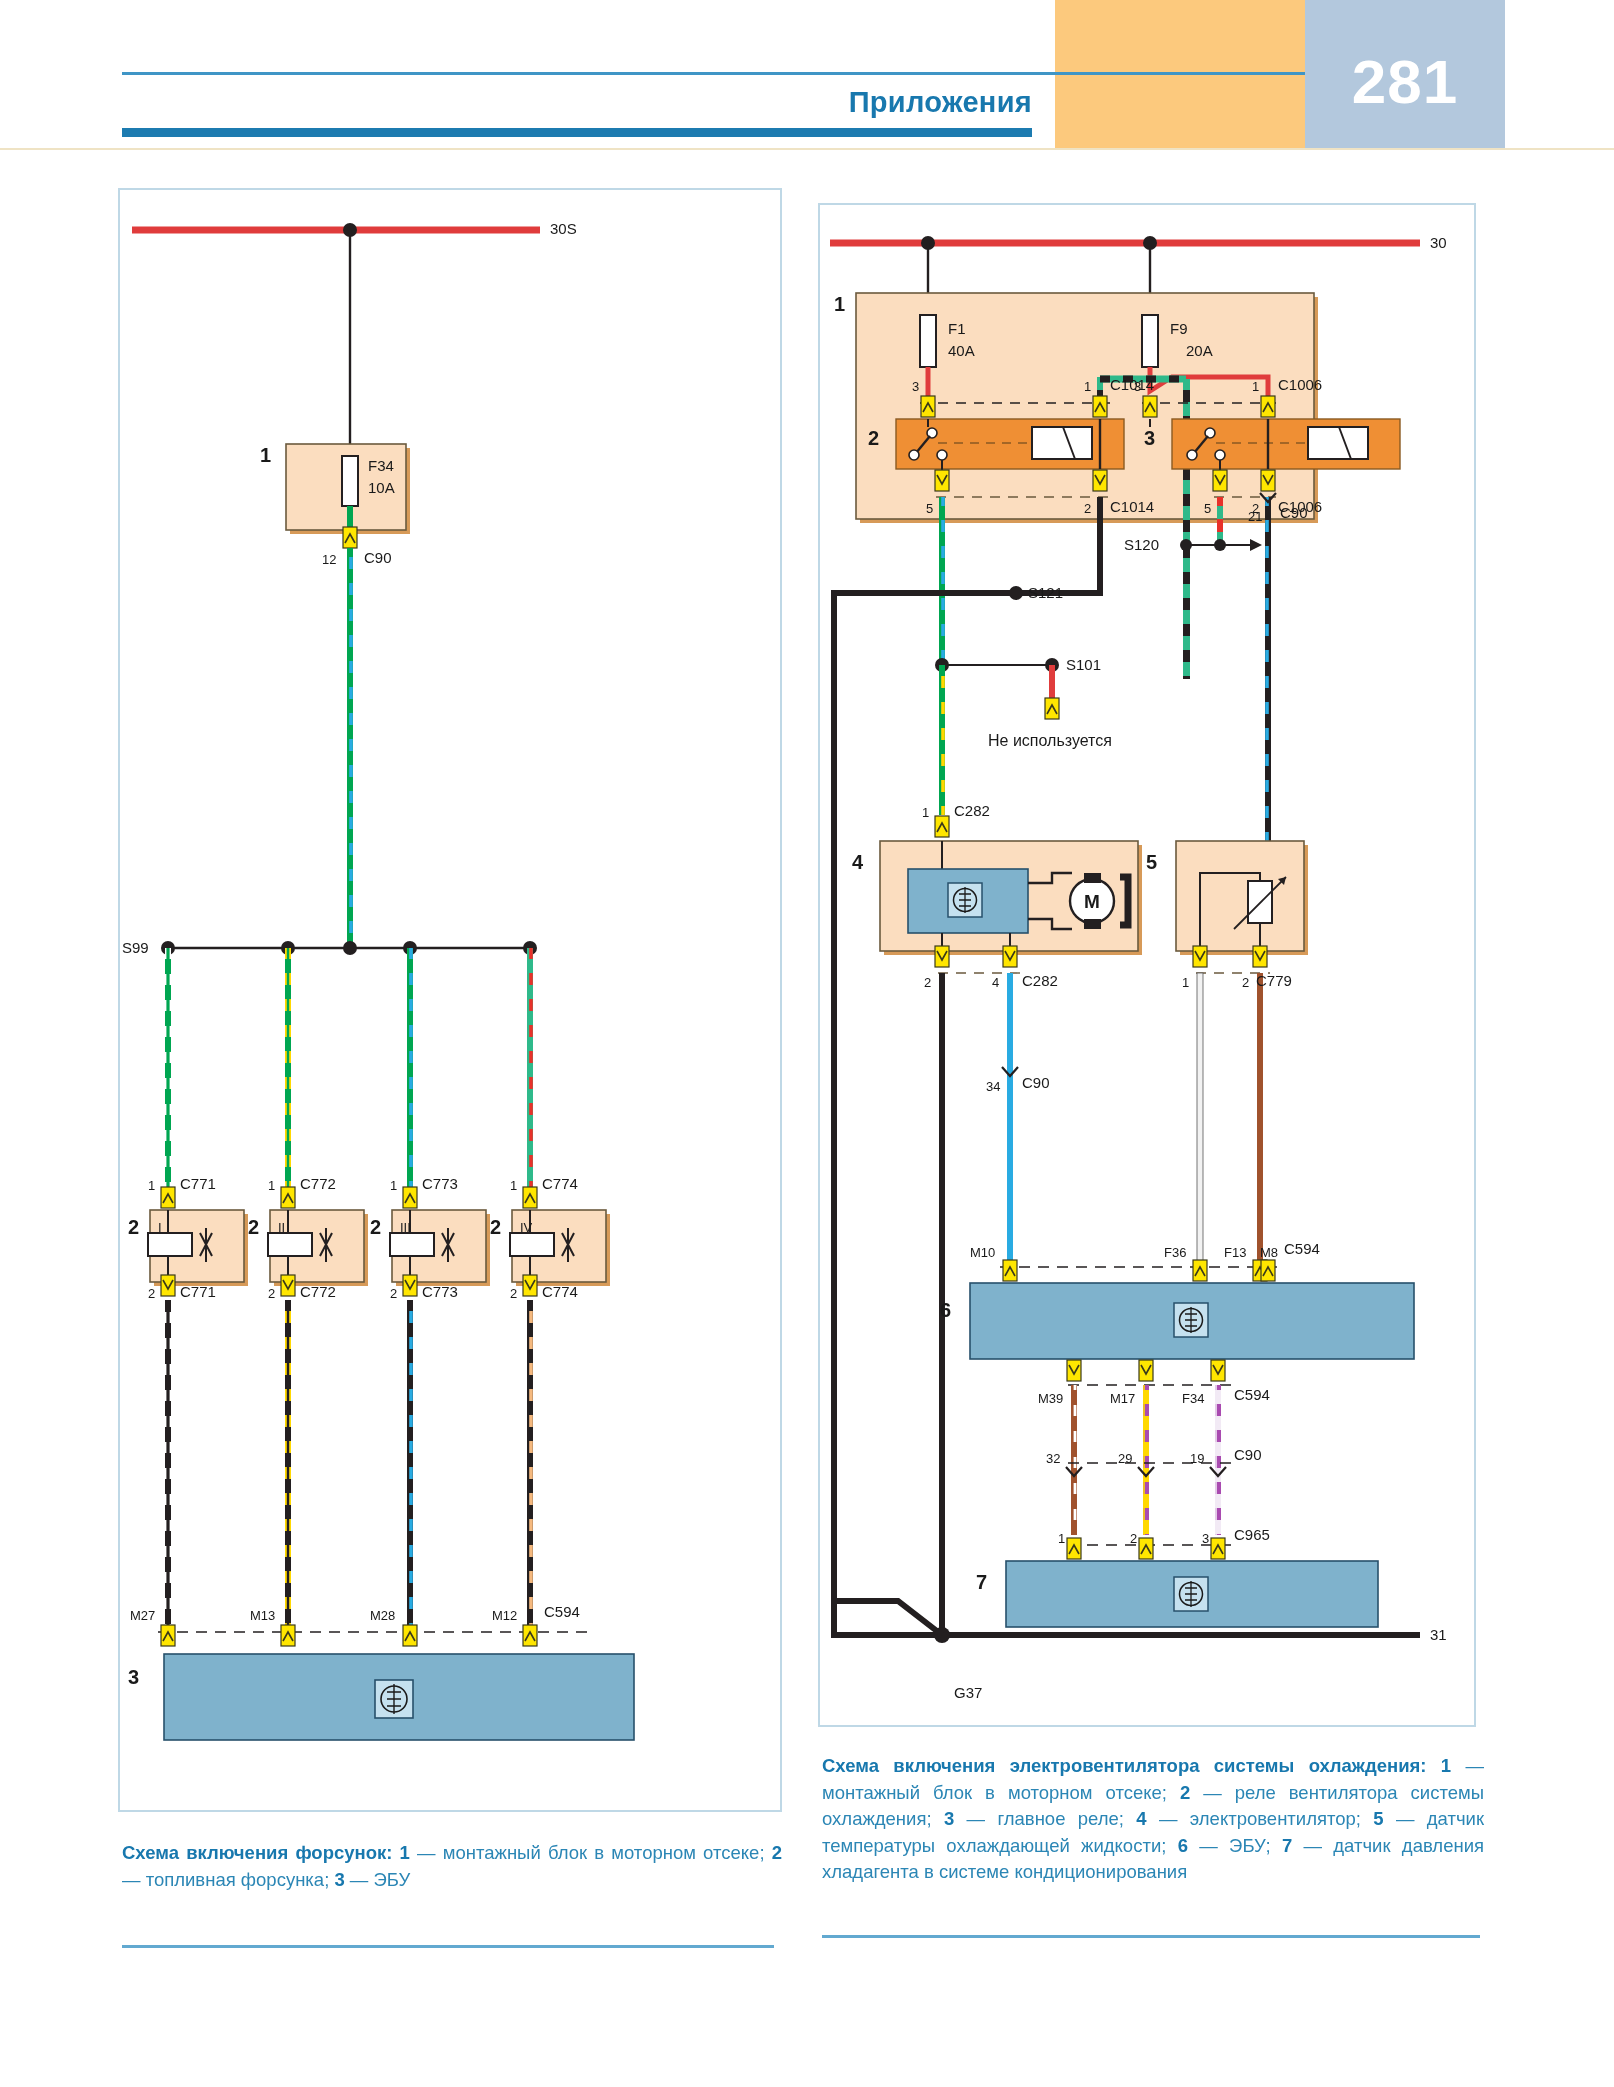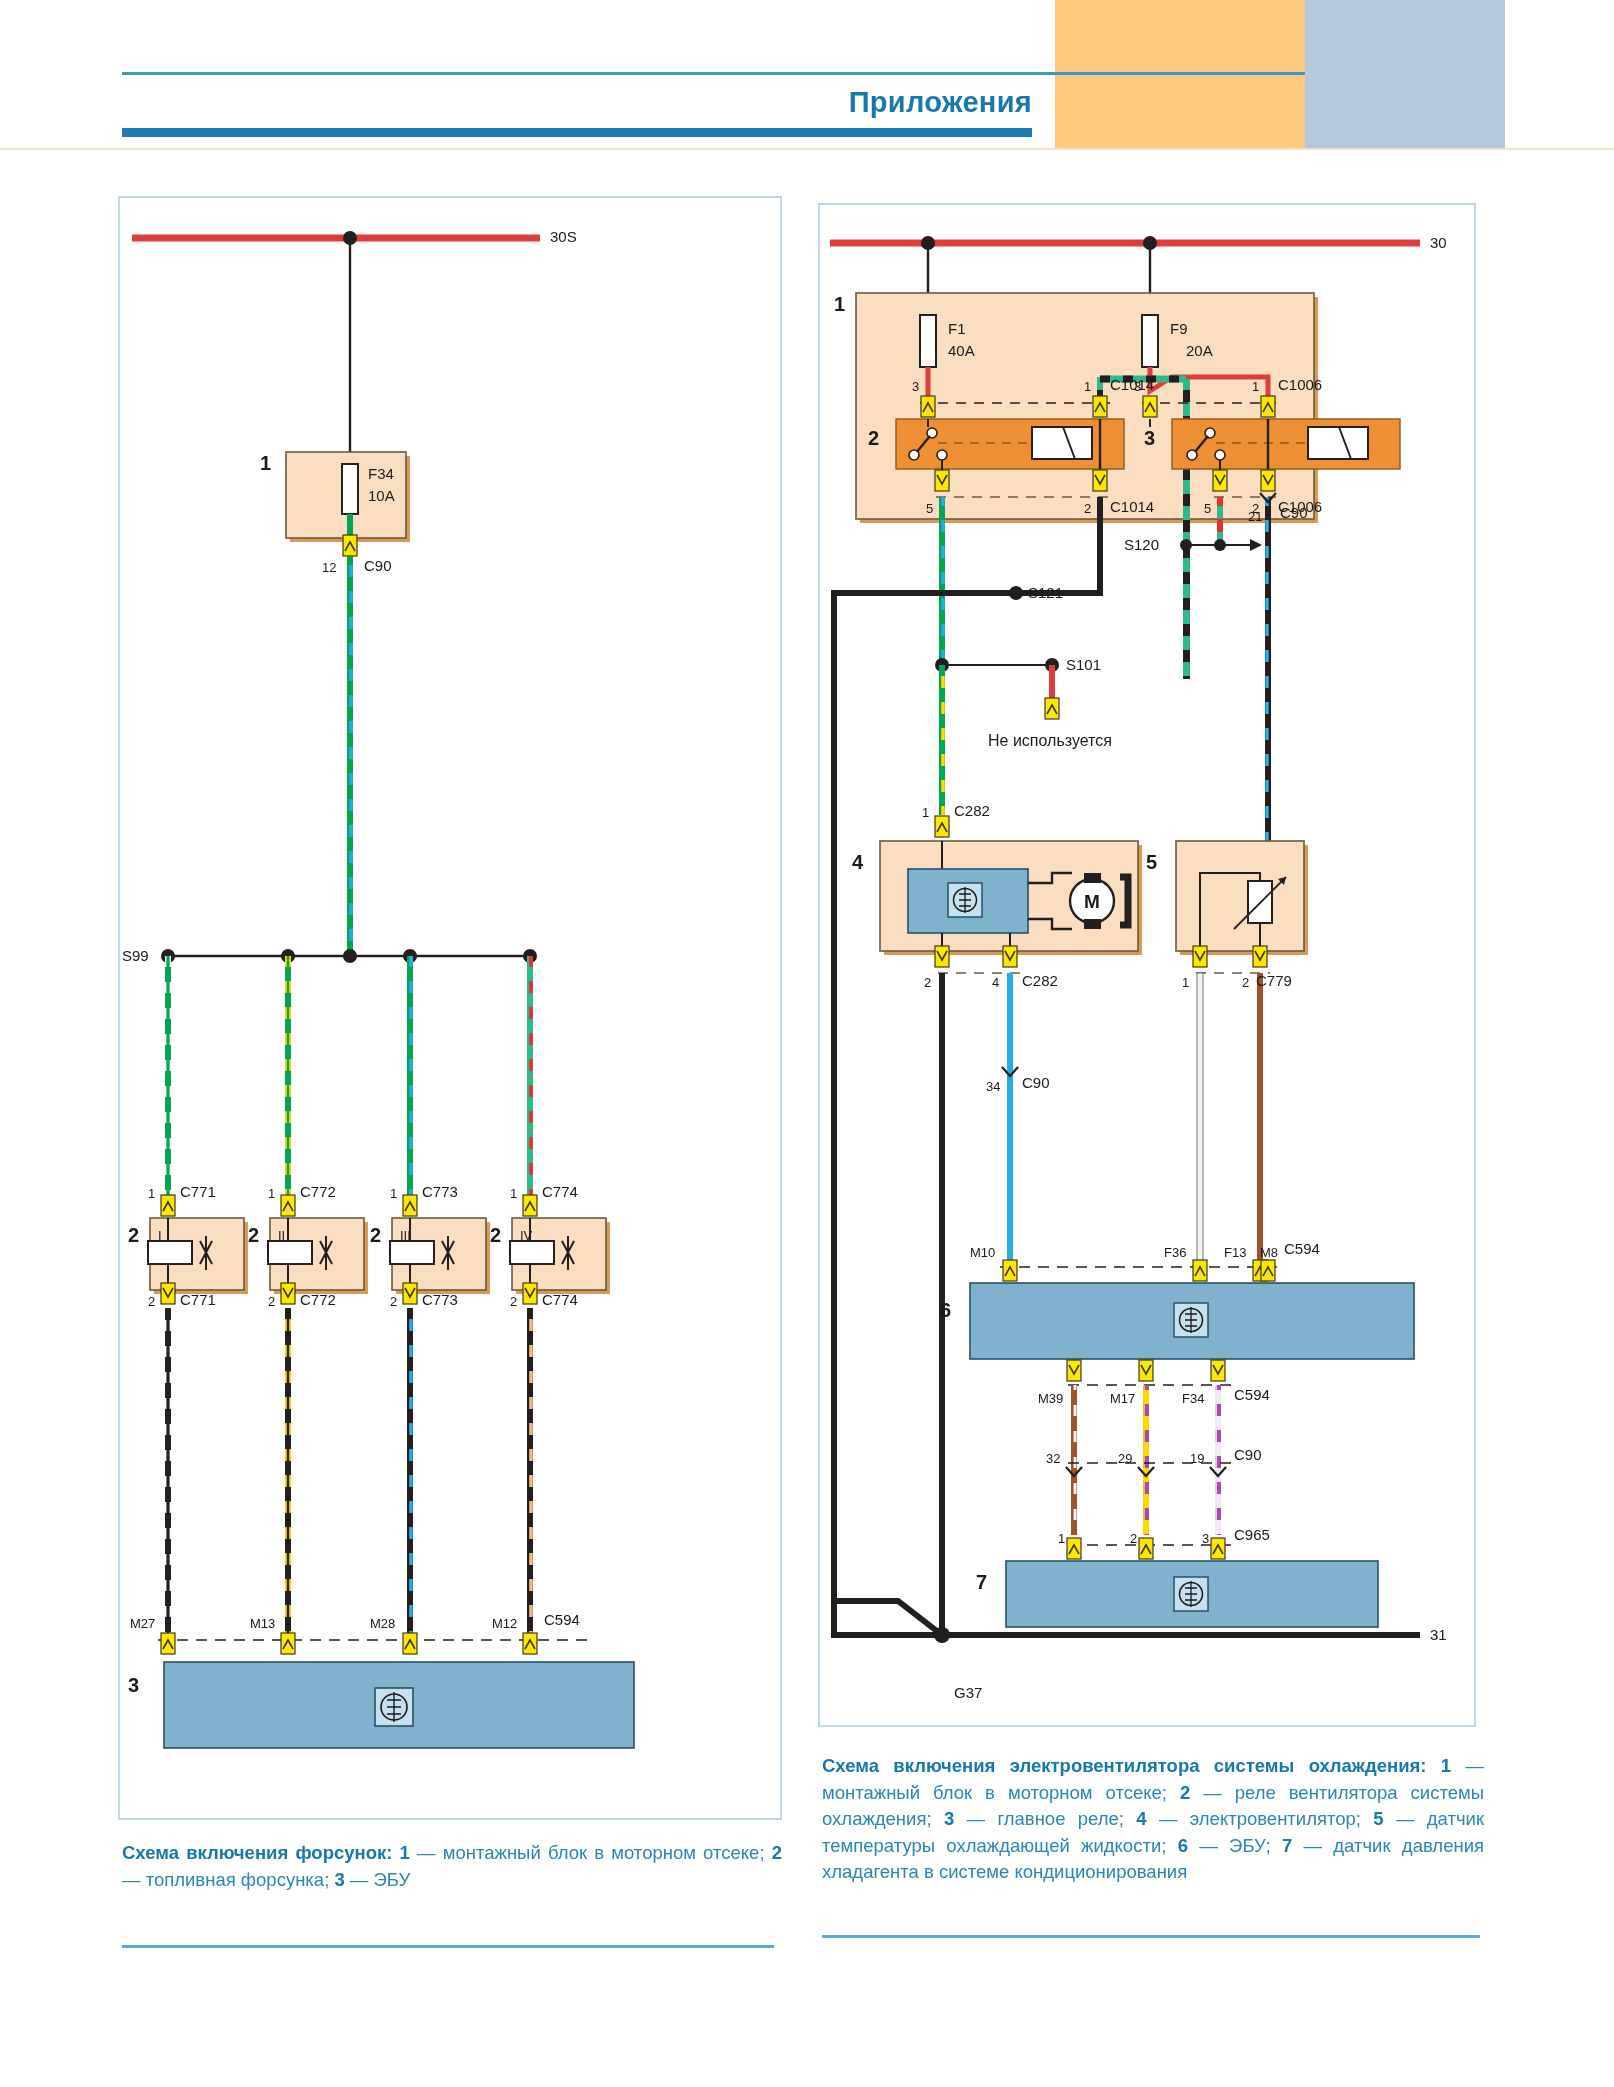--- a/index.html
+++ b/index.html
@@ -15,21 +15,21 @@
   .page-num{position:absolute;left:1305px;top:42px;width:200px;height:80px;
     color:#ffffff;font-size:62px;font-weight:bold;text-align:center;line-height:80px;letter-spacing:1px;}
   .hdr-rule-top{position:absolute;left:122px;top:72px;width:1183px;height:3px;background:#3f95c6;}
   .hdr-rule-bot{position:absolute;left:122px;top:128px;width:910px;height:9px;background:#1c7bb0;}
   .hdr-title{position:absolute;left:122px;top:80px;width:910px;height:44px;
     text-align:right;color:#1878ae;font-size:29px;font-weight:bold;line-height:44px;letter-spacing:.3px;}
   .hdr-hairline{position:absolute;left:0;top:148px;width:1614px;height:2px;background:#efe3c4;}
 
   
   .panel{position:absolute;border:2px solid #bfd8e6;background:#ffffff;}
-  #panel-left{left:118px;top:196px;width:660px;height:1620px;}
+  #panel-left{left:118px;top:188px;width:660px;height:1620px;}
   #panel-right{left:818px;top:203px;width:654px;height:1520px;}
 
   
   .caption{position:absolute;color:#2b86b5;font-size:18.5px;line-height:26.5px;}
   .caption b{color:#1878ae;font-weight:bold;}
   #cap-left{left:122px;top:1840px;width:660px;text-align:justify;}
   #cap-right{left:822px;top:1753px;width:662px;text-align:justify;}
   .cap-rule{position:absolute;height:3px;background:#62a9d0;}
   #cap-rule-left{left:122px;top:1945px;width:652px;}
   #cap-rule-right{left:822px;top:1935px;width:658px;}
@@ -43,20 +43,21 @@
 </style>
 </head>
 <body>
 
 <div id="header">
   <div class="tab-orange"></div>
   <div class="tab-blue"></div>
   <div class="hdr-rule-top"></div>
   <div class="hdr-title">Приложения</div>
   <div class="hdr-rule-bot"></div>
+  <div class="page-num">281</div>
   <div class="hdr-hairline"></div>
 </div>
 
 <div class="panel" id="panel-left">
   <svg class="dg" viewBox="0 0 660 1620">
     <defs>
 
       <pattern id="gw" width="6" height="26" patternUnits="userSpaceOnUse">
         <rect width="6" height="26" fill="#00a651"></rect>
           <rect x="1.6" y="4" width="2.8" height="11" fill="#ffffff"></rect>

